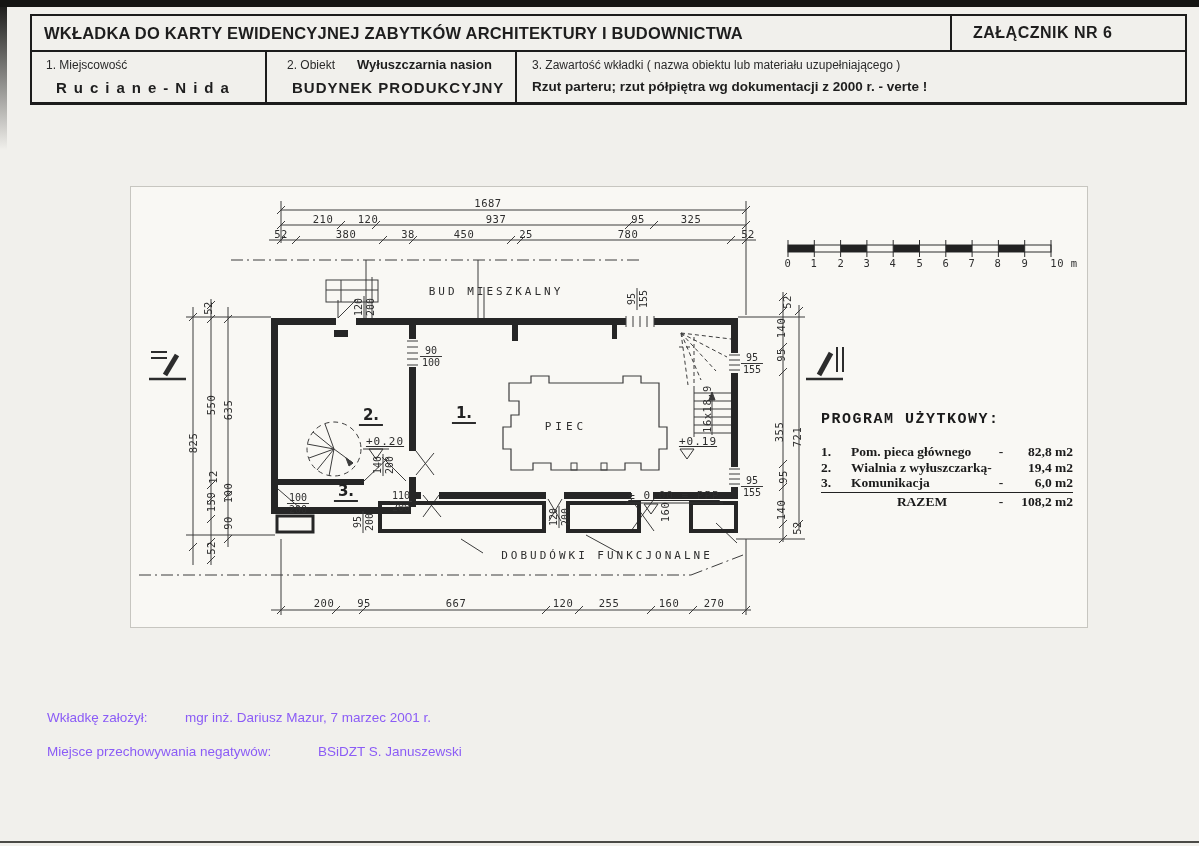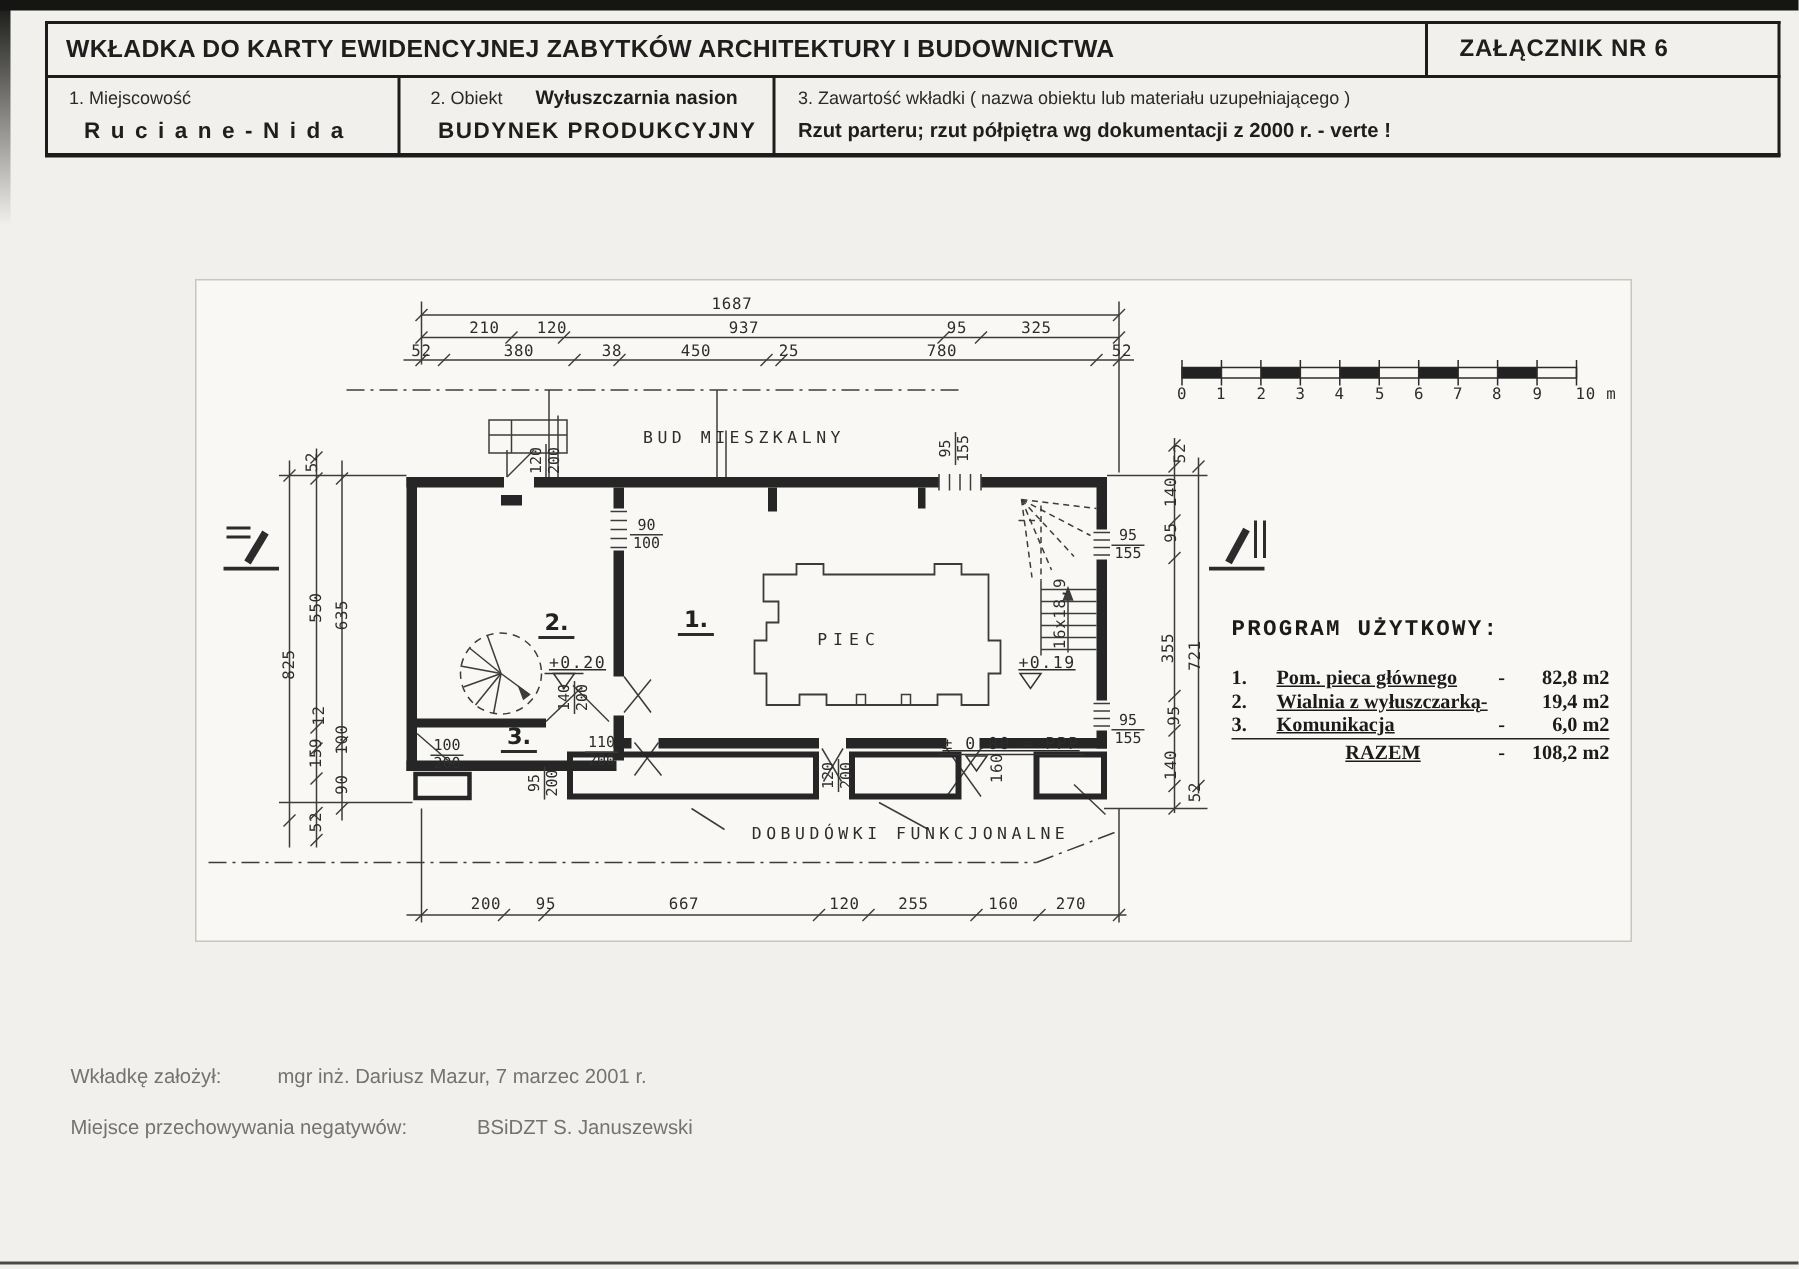--- a/index.html
+++ b/index.html
@@ -50,28 +50,28 @@
     transform:translateX(-50%);font:10px "DejaVu Sans Mono",monospace;color:#2e2e2e;line-height:11px;
   }
   .frac i{font-style:normal;padding:0 2px;}
   .frac i.den{border-top:1px solid #3a3a3a;}
   .frac.rot{transform:translate(-50%,-50%) rotate(-90deg);}
   
   .program{left:690px;top:224px;width:252px;font-family:"Liberation Serif",serif;font-weight:700;color:#1b1b1b;}
   .p-title{font-size:15px;letter-spacing:1.5px;margin-bottom:16px;white-space:nowrap;font-family:Liberation Mono, monospace;}
   .p-row{display:flex;font-size:13.5px;line-height:15.5px;align-items:baseline;}
   .p-no{width:30px;}
-  .p-name{flex:1;white-space:nowrap;text-decoration:underline;}
+  .p-name{flex:1;white-space:nowrap;}
   .p-dash{width:16px;text-align:center;}
   .p-val{width:64px;text-align:right;white-space:nowrap;}
   .p-row.rule3{border-bottom:1.5px solid #222;padding-bottom:1px;}
   .p-total{margin-top:1px;}
   .p-total .p-name{text-align:center;}
   
-  .foot{font-size:13.5px;color:#737373;white-space:nowrap;}
+  .foot{font-size:13.5px;color:#8b5cf6;white-space:nowrap;}
 </style>
 </head>
 <body>
 
 <div class="abs scan-top"></div>
 <div class="abs scan-left"></div>
 <div class="abs scan-bottom"></div>
 
 <div class="abs rule" style="left:30px;top:14px;width:1157px;height:2px"></div>
 <div class="abs rule" style="left:30px;top:14px;width:2px;height:90px"></div>

